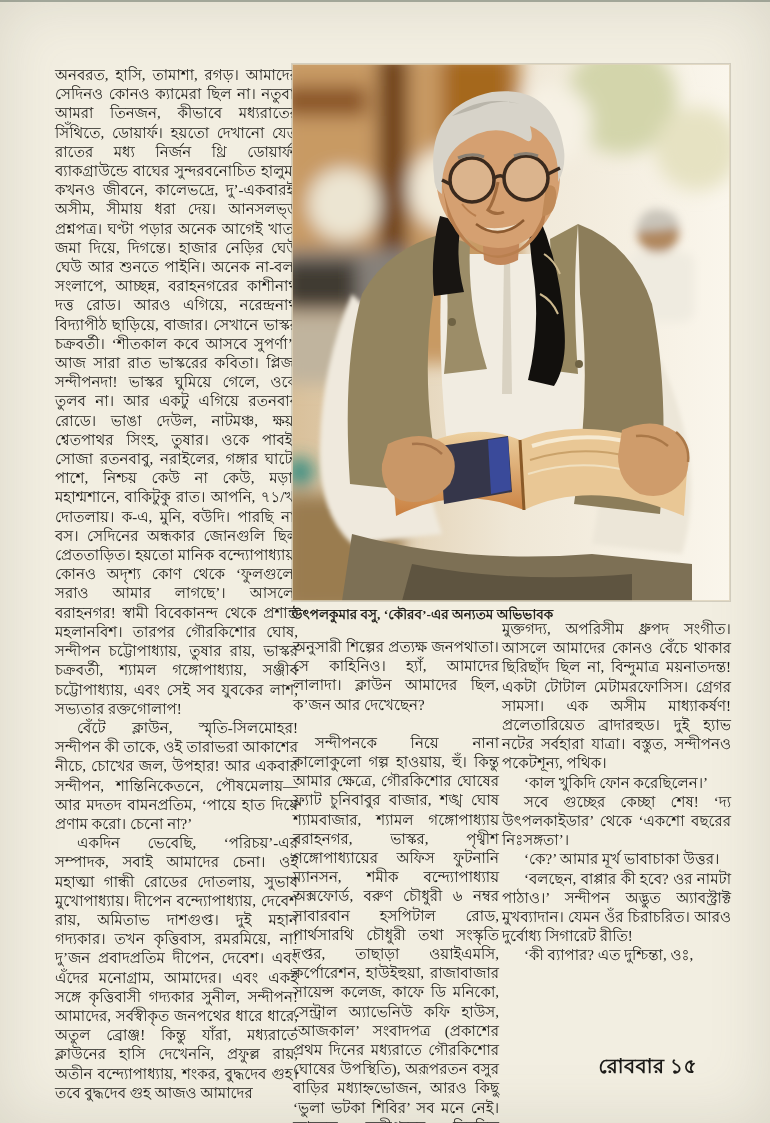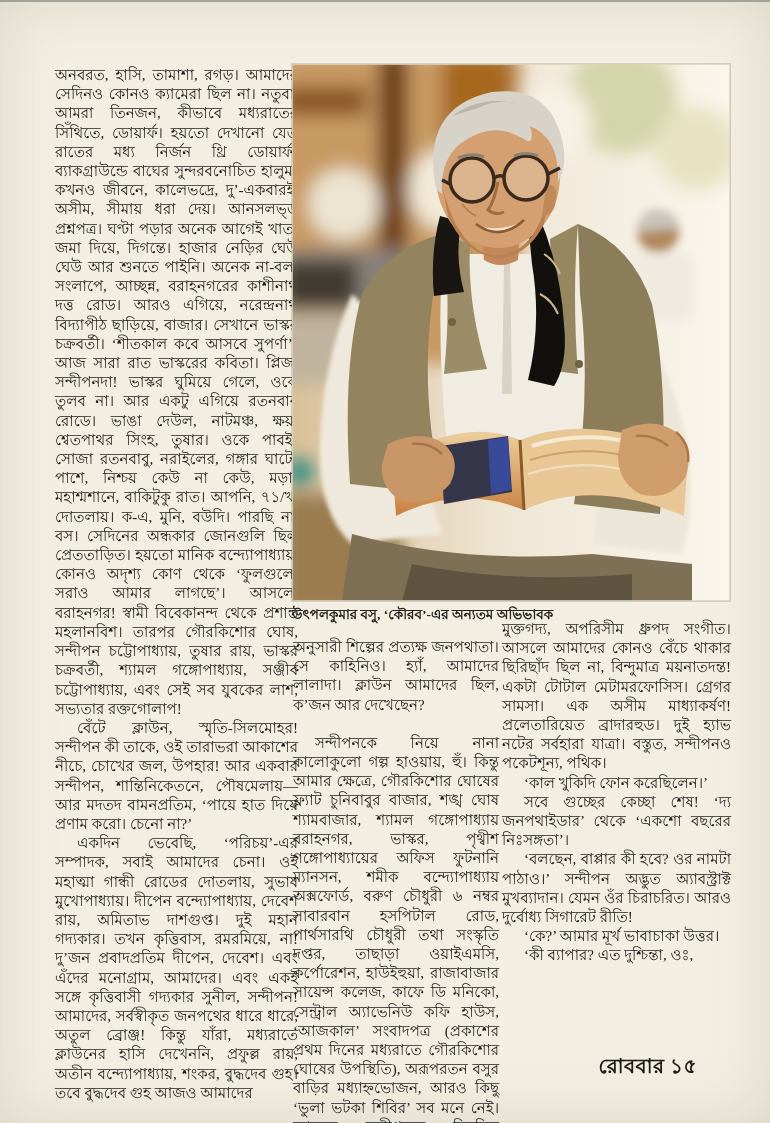--- a/index.html
+++ b/index.html
@@ -180,21 +180,21 @@
   <div class="caption">উৎপলকুমার বসু, ‘কৌরব’-এর অন্যতম অভিভাবক</div>
 
   <div class="col" id="col2">
     <p>অনুসারী শিল্পের প্রত্যক্ষ জনপথাতা। সে কাহিনিও। হ্যাঁ, আমাদের লালাদা। ক্লাউন আমাদের ছিল, ক’জন আর দেখেছেন?</p>
     <p class="indent gap">সন্দীপনকে নিয়ে নানা কালোকুলো গল্প হাওয়ায়, হুঁ। কিন্তু আমার ক্ষেত্রে, গৌরকিশোর ঘোষের ফ্ল্যাট চুনিবাবুর বাজার, শঙ্খ ঘোষ শ্যামবাজার, শ্যামল গঙ্গোপাধ্যায় বরাহনগর, ভাস্কর, পৃথ্বীশ গঙ্গোপাধ্যায়ের অফিস ফুটনানি ম্যানসন, শমীক বন্দ্যোপাধ্যায় অক্সফোর্ড, বরুণ চৌধুরী ৬ নম্বর সাবারবান হসপিটাল রোড, পার্থসারথি চৌধুরী তথা সংস্কৃতি দপ্তর, তাছাড়া ওয়াইএমসি, কর্পোরেশন, হাউইহুয়া, রাজাবাজার সায়েন্স কলেজ, কাফে ডি মনিকো, সেন্ট্রাল অ্যাভেনিউ কফি হাউস, ‘আজকাল’ সংবাদপত্র (প্রকাশের প্রথম দিনের মধ্যরাতে গৌরকিশোর ঘোষের উপস্থিতি), অরূপরতন বসুর বাড়ির মধ্যাহ্নভোজন, আরও কিছু ‘ভুলা ভটকা শিবির’ সব মনে নেই। আসলে সন্দীপনের নিয়মিত ছটফটানি এবং নিয়মিত চিঠি, ‘কবে আসছ? এত দেরি কেন?’ যাবতীয়</p>
   </div>
 
   <div class="col" id="col3">
     <p>মুক্তগদ্য, অপরিসীম ধ্রুপদ সংগীত। আসলে আমাদের কোনও বেঁচে থাকার ছিরিছাঁদ ছিল না, বিন্দুমাত্র ময়নাতদন্ত! একটা টোটাল মেটামরফোসিস। গ্রেগর সামসা। এক অসীম মাধ্যাকর্ষণ! প্রলেতারিয়েত ব্রাদারহুড। দুই হ্যাভ নটের সর্বহারা যাত্রা। বস্তুত, সন্দীপনও পকেটশূন্য, পথিক।</p>
     <p class="indent">‘কাল খুকিদি ফোন করেছিলেন।’</p>
-    <p class="indent">সবে গুচ্ছের কেচ্ছা শেষ! ‘দ্য জনপথাইডার’ থেকে ‘একশো বছরের নিঃসঙ্গতা’।</p>
+    <p class="indent">সবে গুচ্ছের কেচ্ছা শেষ! ‘দ্য উৎপলকাইডার’ থেকে ‘একশো বছরের নিঃসঙ্গতা’।</p>
+    <p class="indent">‘কে?’ আমার মূর্খ ভাবাচাকা উত্তর।</p>
     <p class="indent">‘বলছেন, বাপ্পার কী হবে? ওর নামটা পাঠাও।’ সন্দীপন অদ্ভুত অ্যাবস্ট্রাক্ট মুখব্যাদান। যেমন ওঁর চিরাচরিত। আরও দুর্বোধ্য সিগারেট রীতি!</p>
-    <p class="indent">‘কে?’ আমার মূর্খ ভাবাচাকা উত্তর।</p>
     <p class="indent">‘কী ব্যাপার? এত দুশ্চিন্তা, ওঃ,</p>
   </div>
 
   <div class="footer">রোববার  ১৫</div>
 
 </div>
 
 </body></html>

